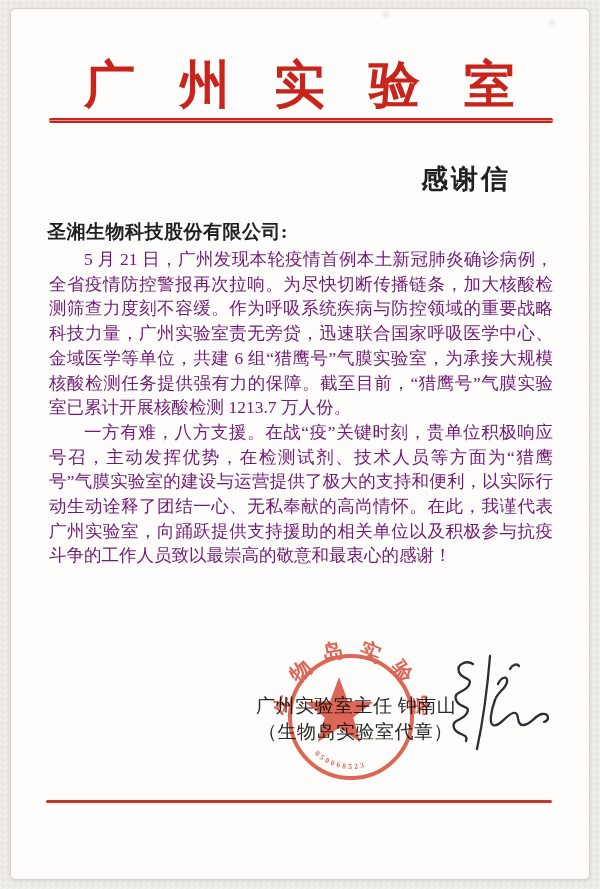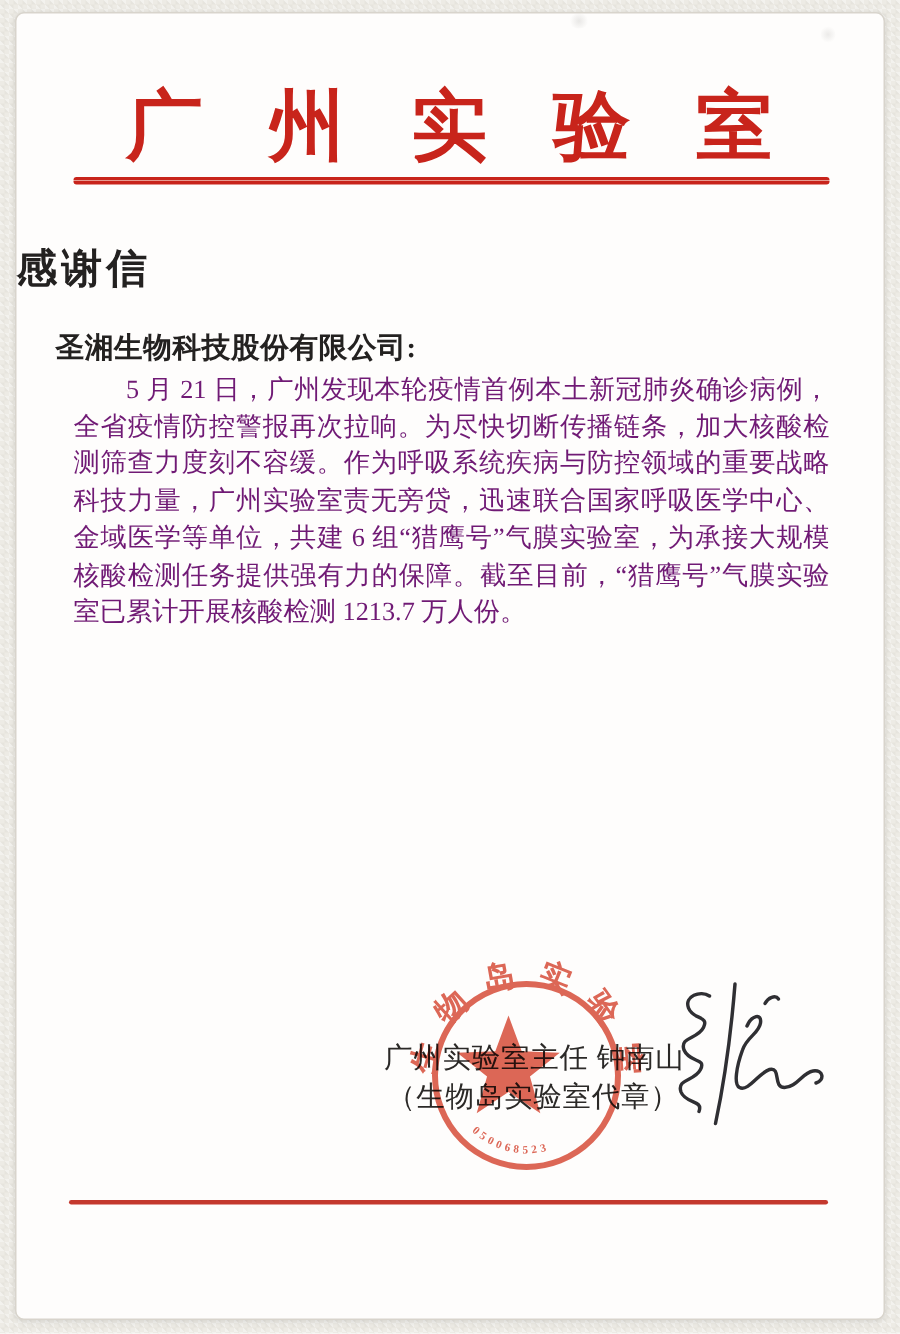--- a/index.html
+++ b/index.html
@@ -24,24 +24,24 @@
     display:flex;justify-content:space-between;
     font-size:51px;line-height:1.08;font-weight:700;color:#c8241b;
   }
   .head-rule{
     position:absolute;left:38px;top:109px;width:504px;height:5px;border-radius:2px;
     background:linear-gradient(to bottom,#c8241b 0 2px,#e79a90 2px 3px,#c8241b 3px 5px);
   }
   
   .title{
     position:absolute;left:0;top:152px;width:500px;margin:0;
-    text-align:left;font-size:27px;font-weight:700;letter-spacing:3px;color:#232120;
+    text-align:right;font-size:27px;font-weight:700;letter-spacing:3px;color:#232120;
   }
   .salutation{
-    position:absolute;left:26px;top:210px;
+    position:absolute;left:36px;top:210px;
     font-size:19px;font-weight:700;color:#232120;letter-spacing:.5px;
   }
   
   .body{
     position:absolute;left:38px;top:238px;width:504px;
     font-size:17.5px;line-height:24.7px;color:#701a75;
     text-align:justify;text-justify:inter-ideograph;word-break:break-all;
   }
   .body p{margin:0;text-indent:2em;}
   
@@ -84,20 +84,21 @@
     <span>室</span>
   </div>
   <div class="head-rule"></div>
 
   <h1 class="title">感谢信</h1>
 
   <div class="salutation">圣湘生物科技股份有限公司:</div>
 
   <div class="body">
     <p>5 月 21 日，广州发现本轮疫情首例本土新冠肺炎确诊病例，全省疫情防控警报再次拉响。为尽快切断传播链条，加大核酸检测筛查力度刻不容缓。作为呼吸系统疾病与防控领域的重要战略科技力量，广州实验室责无旁贷，迅速联合国家呼吸医学中心、金域医学等单位，共建 6 组“猎鹰号”气膜实验室，为承接大规模核酸检测任务提供强有力的保障。截至目前，“猎鹰号”气膜实验室已累计开展核酸检测 1213.7 万人份。</p>
+    <p>一方有难，八方支援。在战“疫”关键时刻，贵单位积极响应号召，主动发挥优势，在检测试剂、技术人员等方面为“猎鹰号”气膜实验室的建设与运营提供了极大的支持和便利，以实际行动生动诠释了团结一心、无私奉献的高尚情怀。在此，我谨代表广州实验室，向踊跃提供支持援助的相关单位以及积极参与抗疫斗争的工作人员致以最崇高的敬意和最衷心的感谢！</p>
   </div>
 
   <div class="signoff">
     <div class="signer">广州实验室主任 钟南山</div>
     <div class="note">（生物岛实验室代章）</div>
   </div>
 
   <svg class="overlay" viewBox="0 0 578 870">
 
     <g opacity="0.82">

